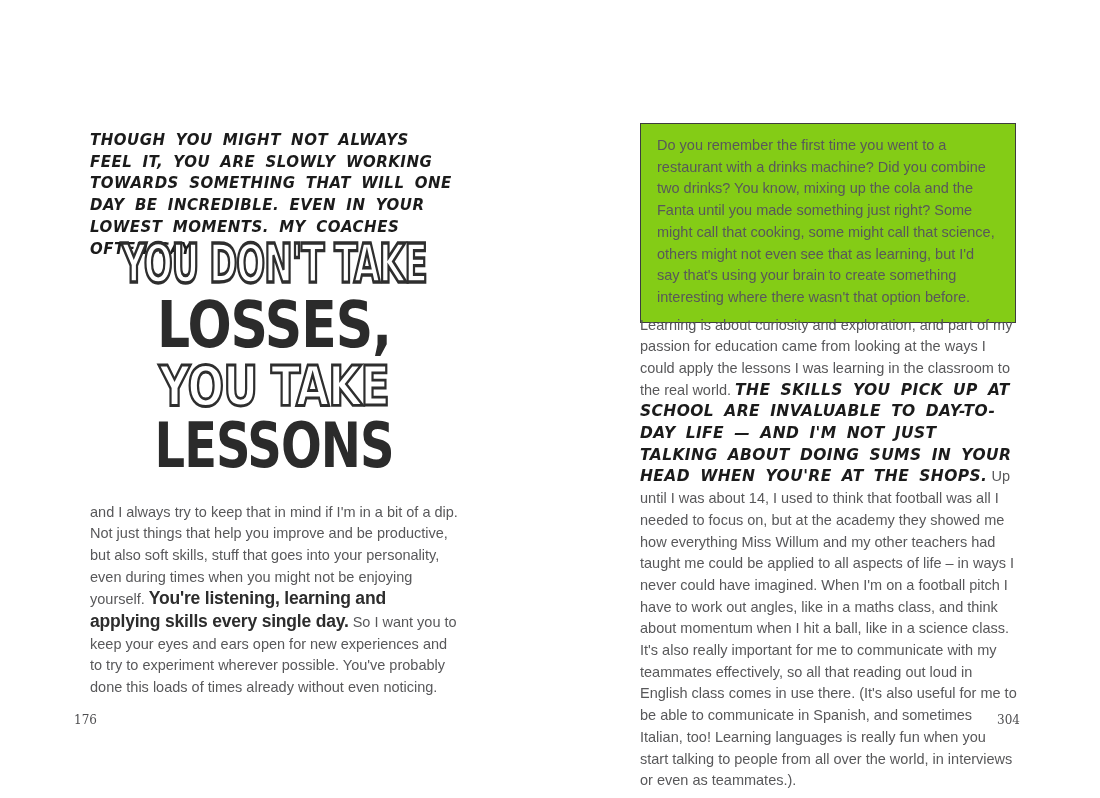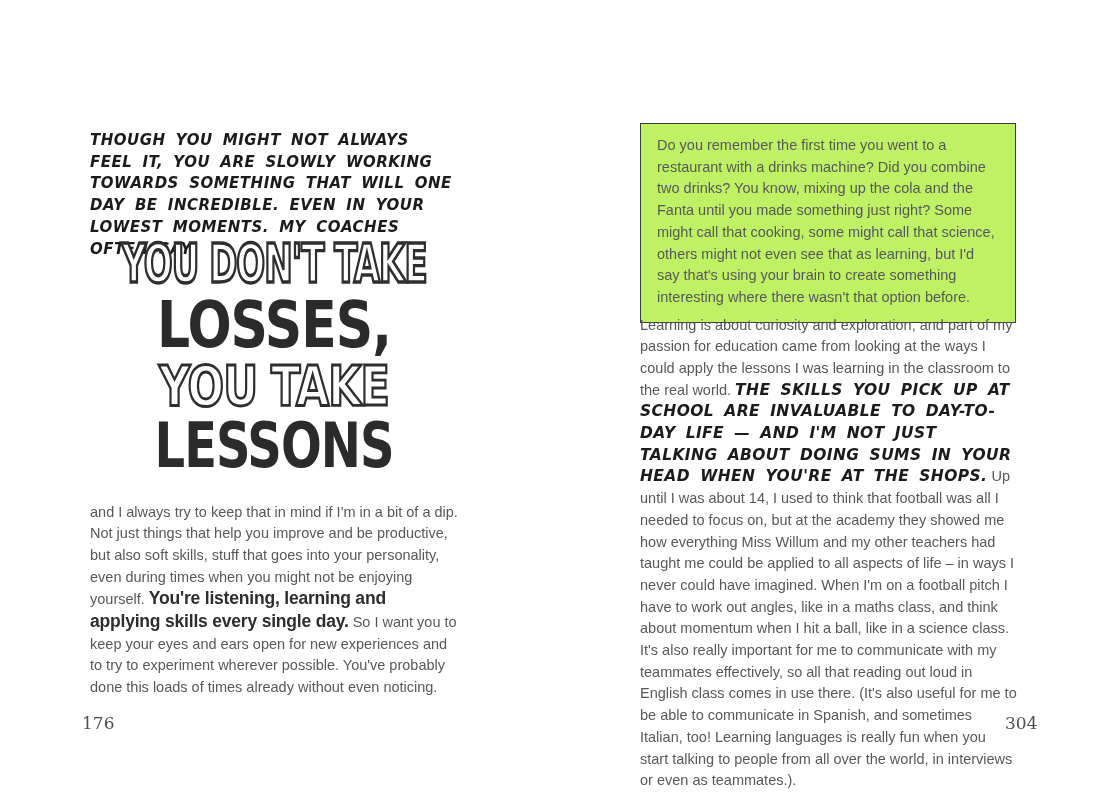--- a/index.html
+++ b/index.html
@@ -102,41 +102,40 @@
     word-spacing: 0.28em;
   }
 
   
   .callout-box {
     position: absolute;
     top: 123px;
     left: 0;
     width: 376px;
     box-sizing: border-box;
-    background: #bef264;
+    background: #84cc16;
     border: 1.5px solid #3d3d3d;
     padding: 11px 16px 13px 16px;
     color: #58585a;
     font-size: 14.5px;
     line-height: 21.7px;
   }
   .right-body {
     position: absolute;
     top: 300px;
     left: 0;
     width: 378px;
   }
 
   
   .folio {
     position: absolute;
     font-family: "DejaVu Serif", serif;
-    font-size: 17px;
+    font-size: 12px;
     color: #4e4e50;
-    margin-left: 8px;
   }
   .folio-left  { left: 74px;  top: 713px; }
   .folio-right { left: 997px; top: 713px; }
 </style>
 </head>
 <body>
 
 <div class="spread">
 
   <div class="col col-left">

